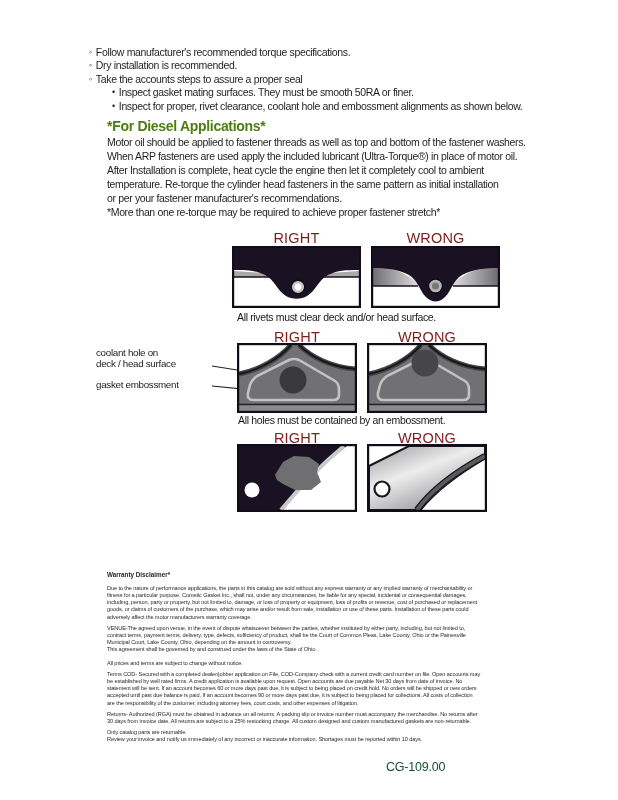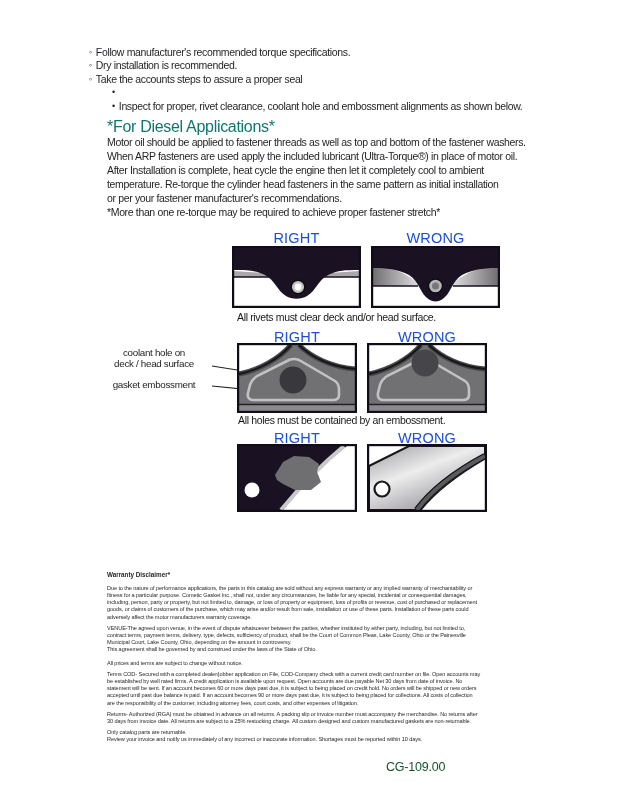--- a/index.html
+++ b/index.html
@@ -13,32 +13,32 @@
 
   .title{
     left:113px;top:25px;font-size:12.8px;font-weight:bold;letter-spacing:-0.3px;
     color:#111114;text-decoration:underline;text-underline-offset:2px;margin:0;
   }
   .bullets{left:89px;top:46px;font-size:10.5px;letter-spacing:-0.35px;line-height:13.4px;color:#1f1f22;}
   .b-row{display:flex;gap:4px;align-items:flex-start;}
   .b-row.sub{margin-left:23px;}
   .mk{flex:0 0 auto;font-size:9px;line-height:13.4px;}
 
-  .h-diesel{left:107px;top:118px;font-size:16px;font-weight:normal;letter-spacing:-0.3px;color:#0f766e;margin:0;}
+  .h-diesel{left:107px;top:118px;font-size:14px;font-weight:bold;letter-spacing:-0.3px;color:#4d7c0f;margin:0;}
   .body{font-size:10.5px;line-height:13.8px;letter-spacing:-0.35px;width:440px;margin:0;}
   .para1{left:107px;top:136px;}
   .para2{left:107px;top:164px;}
   .note{left:107px;top:206px;}
 
-  .rw-label{width:129px;text-align:center;font-size:14.5px;letter-spacing:0.2px;color:#1d4ed8;}
+  .rw-label{width:129px;text-align:center;font-size:14.5px;letter-spacing:0.2px;color:#7f1d1d;}
   .rw-label.n{width:120px;}
   .panel{display:block;}
   .caption{font-size:10.5px;letter-spacing:-0.35px;color:#18181b;line-height:12.5px;}
 
-  .callout{width:116px;text-align:center;font-size:9.8px;line-height:11.3px;letter-spacing:-0.3px;color:#1c1c1f;}
+  .callout{width:116px;text-align:left;font-size:9.8px;line-height:11.3px;letter-spacing:-0.3px;color:#1c1c1f;}
 
   .legal-h{left:107px;top:571px;font-size:6.3px;font-weight:bold;color:#26262a;}
   .legal{left:107px;width:436px;font-size:5.6px;line-height:7.15px;letter-spacing:-0.1px;color:#2a2a2d;}
 
   .footer{left:386px;top:760px;font-size:12.5px;letter-spacing:-0.2px;color:#14532d;}
 </style>
 </head>
 <body>
 
 <div class="page">
@@ -52,20 +52,21 @@
     <div class="b-row">
       <span class="mk">◦</span>
       <span>Dry installation is recommended.</span>
     </div>
     <div class="b-row">
       <span class="mk">◦</span>
       <span>Take the accounts steps to assure a proper seal</span>
     </div>
     <div class="b-row sub">
       <span class="mk">•</span>
+      <span>Inspect gasket mating surfaces.  They must be smooth 50RA or finer.</span>
     </div>
     <div class="b-row sub">
       <span class="mk">•</span>
       <span>Inspect for proper, rivet clearance, coolant hole and embossment alignments as shown below.</span>
     </div>
   </div>
 
   <h2 class="abs h-diesel">*For Diesel Applications*</h2>
   <p class="abs body pre para1">Motor oil should be applied to fastener threads as well as top and bottom of the fastener washers.
 When ARP fasteners are used apply the included lubricant (Ultra-Torque®) in place of motor oil.</p>

